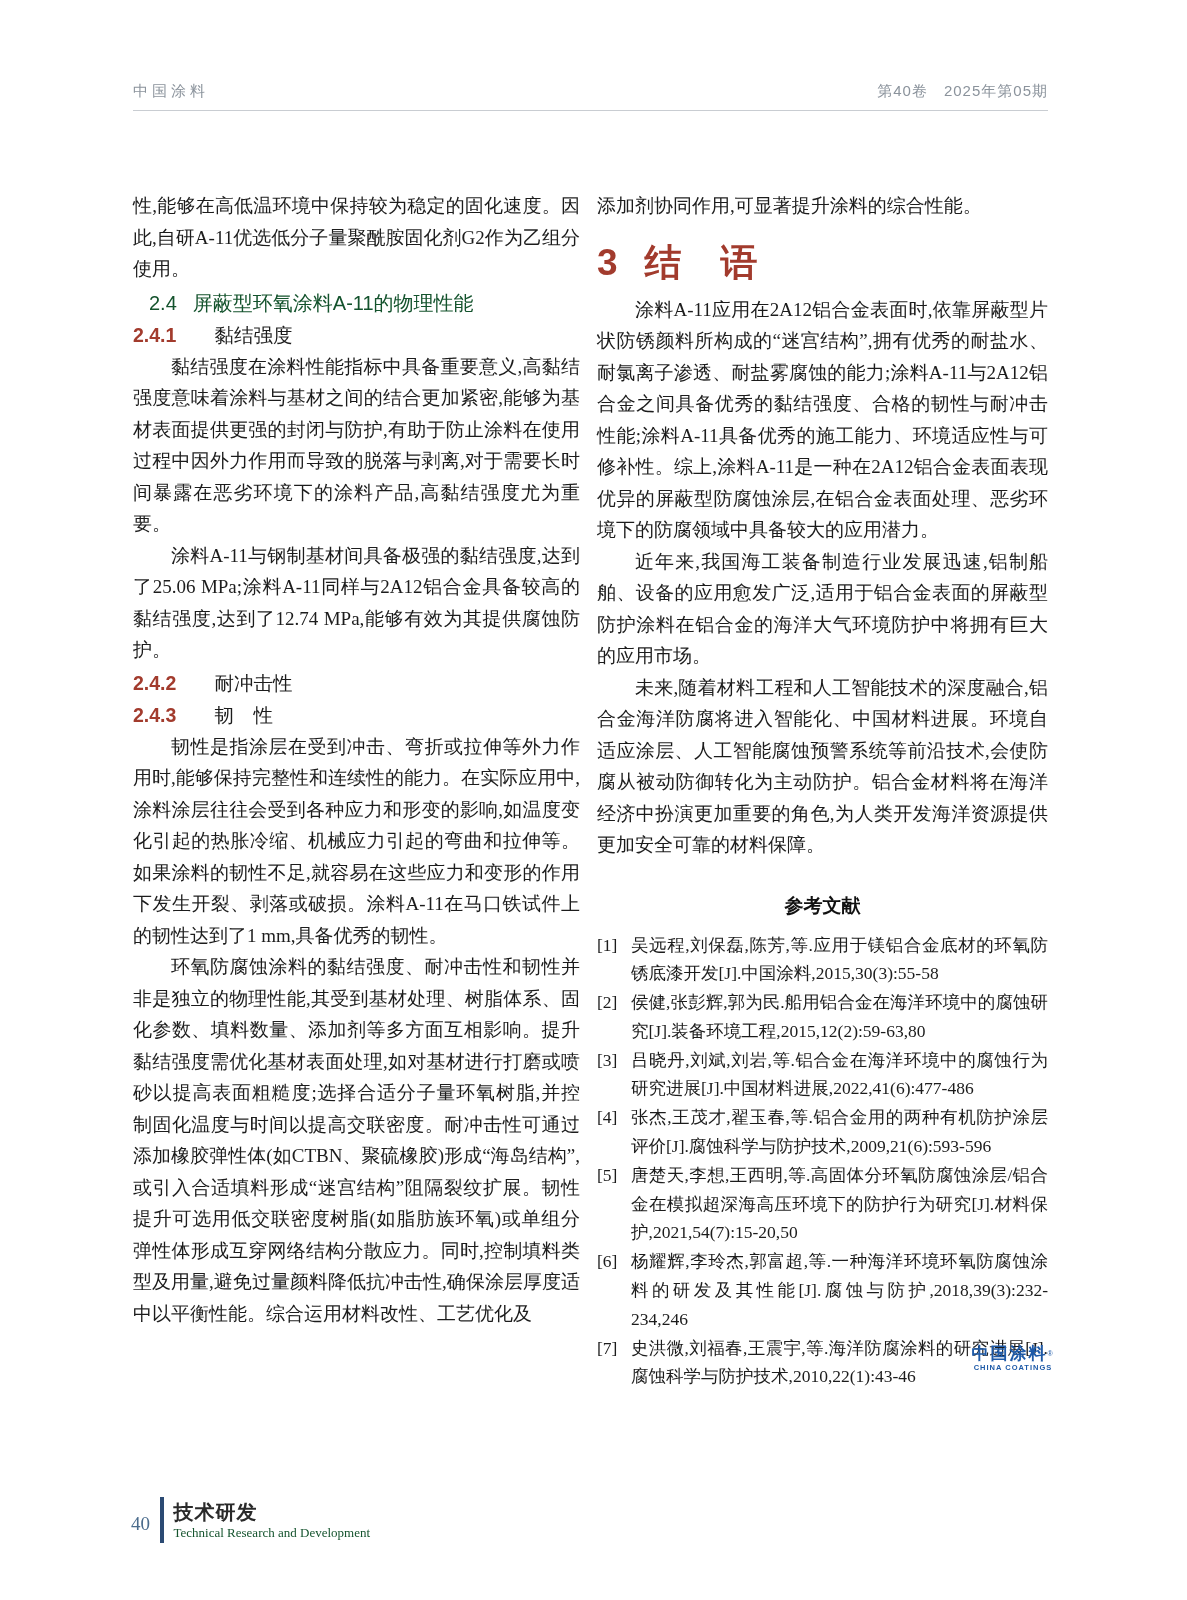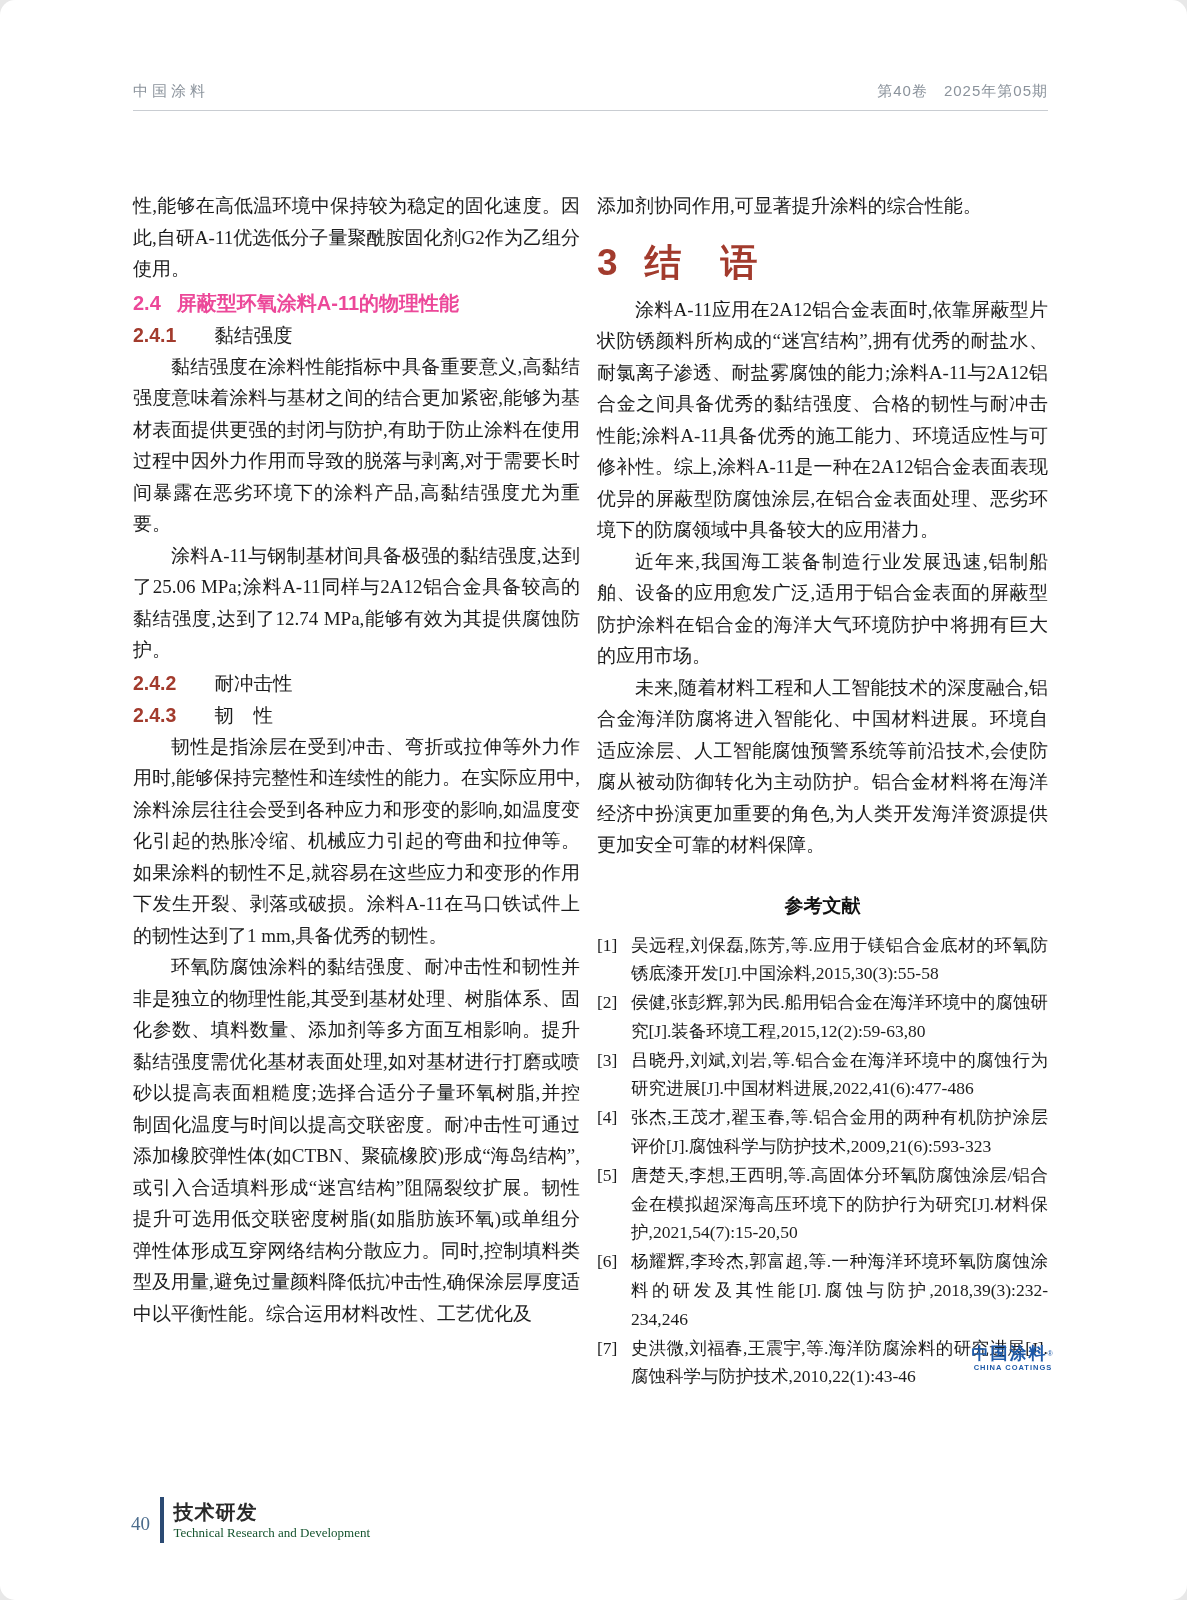--- a/index.html
+++ b/index.html
@@ -4,44 +4,43 @@
 <style>
   html,body{margin:0;padding:0;background:#e8e8e8;}
   .page{
     position:relative;
     width:1187px;height:1600px;
     background:#ffffff;
     margin:0 auto;
     overflow:hidden;
     font-family:"Liberation Serif","DejaVu Serif",serif;
     color:#1c1c1c;
-    border-radius:15px;
   }
   
   .page-header{
     position:absolute;left:133px;top:82px;width:915px;
     display:flex;justify-content:space-between;align-items:flex-end;
     padding-bottom:9px;border-bottom:1.5px solid #c9cdd2;
     font-family:"Liberation Sans","DejaVu Sans",sans-serif;
     font-size:15px;color:#8b939c;
   }
   .journal-name{letter-spacing:4px;}
   .issue-info{letter-spacing:1px;}
   
   .col{position:absolute;top:190px;text-align:justify;font-size:19px;line-height:31.5px;}
   .col-left{left:133px;width:447px;}
   .col-right{left:597px;width:451px;}
   .para{margin:0;text-indent:2em;}
   .para.no-indent{text-indent:0;}
   
   .h-sec{
-    margin:3px 0 2px 0;
+    margin:3px 0 2px 16px;
     font-family:"Liberation Sans","DejaVu Sans",sans-serif;
-    font-weight:bold;font-size:20px;line-height:30px;
-    color:#ec4899;text-indent:0;
+    font-weight:normal;font-size:20px;line-height:30px;
+    color:#14532d;text-indent:0;
   }
   .h-sec .h-num{margin-right:16px;}
   .h-sub{
     margin:2px 0 1px 0;
     font-family:"Liberation Sans","DejaVu Sans",sans-serif;
     font-size:19.5px;line-height:30px;text-indent:0;
   }
   .h-sub .h-num{color:#a23b2d;font-weight:bold;margin-right:18px;}
   .h-sub .h-title{color:#1c1c1c;font-weight:500;margin-left:20px;}
   .h-chap{
@@ -154,21 +153,21 @@
       <div class="ref-item">
         <span class="ref-marker">[2]</span>
         <span class="ref-text">侯健,张彭辉,郭为民.船用铝合金在海洋环境中的腐蚀研究[J].装备环境工程,2015,12(2):59-63,80</span>
       </div>
       <div class="ref-item">
         <span class="ref-marker">[3]</span>
         <span class="ref-text">吕晓丹,刘斌,刘岩,等.铝合金在海洋环境中的腐蚀行为研究进展[J].中国材料进展,2022,41(6):477-486</span>
       </div>
       <div class="ref-item">
         <span class="ref-marker">[4]</span>
-        <span class="ref-text">张杰,王茂才,翟玉春,等.铝合金用的两种有机防护涂层评价[J].腐蚀科学与防护技术,2009,21(6):593-323</span>
+        <span class="ref-text">张杰,王茂才,翟玉春,等.铝合金用的两种有机防护涂层评价[J].腐蚀科学与防护技术,2009,21(6):593-596</span>
       </div>
       <div class="ref-item">
         <span class="ref-marker">[5]</span>
         <span class="ref-text">唐楚天,李想,王西明,等.高固体分环氧防腐蚀涂层/铝合金在模拟超深海高压环境下的防护行为研究[J].材料保护,2021,54(7):15-20,50</span>
       </div>
       <div class="ref-item">
         <span class="ref-marker">[6]</span>
         <span class="ref-text">杨耀辉,李玲杰,郭富超,等.一种海洋环境环氧防腐蚀涂料的研发及其性能[J].腐蚀与防护,2018,39(3):232-234,246</span>
       </div>
       <div class="ref-item">

